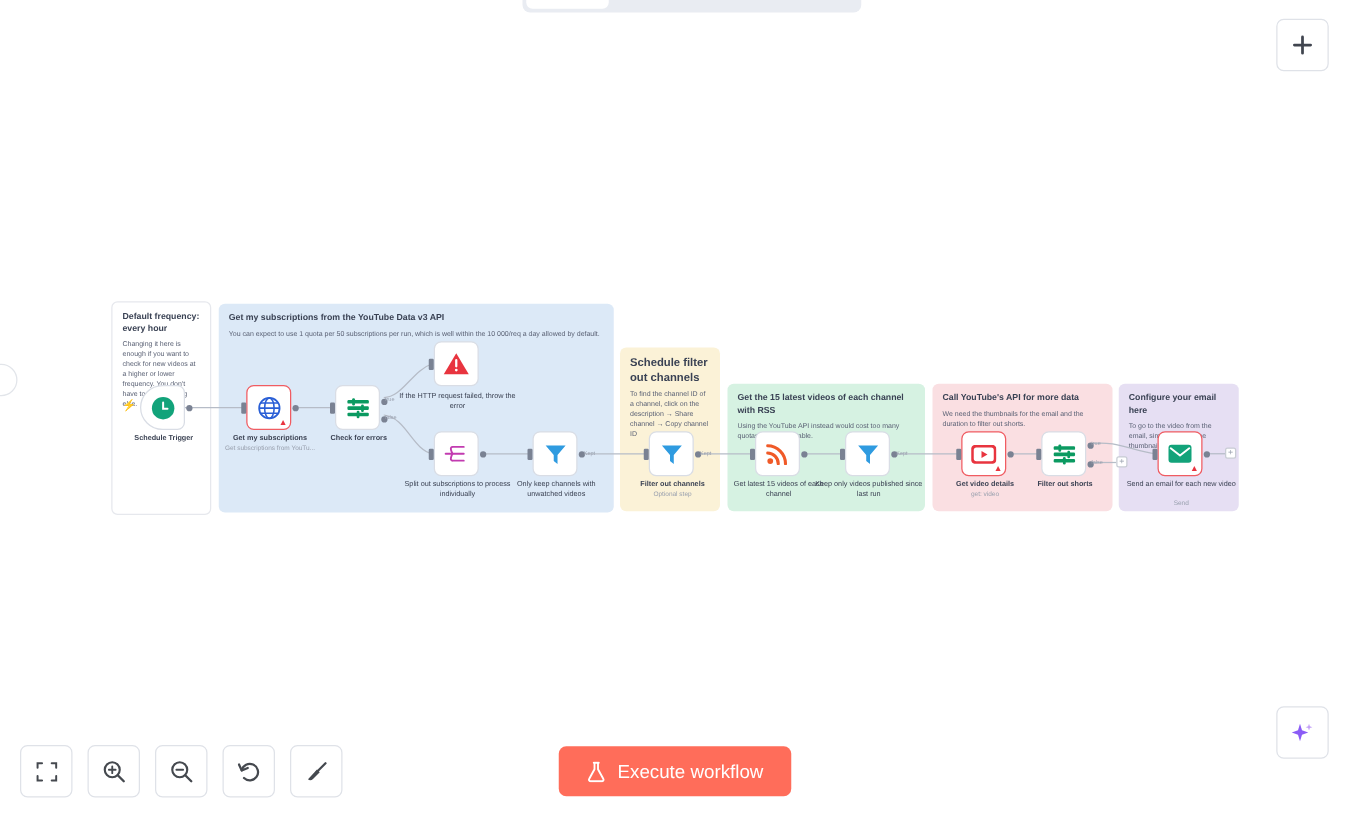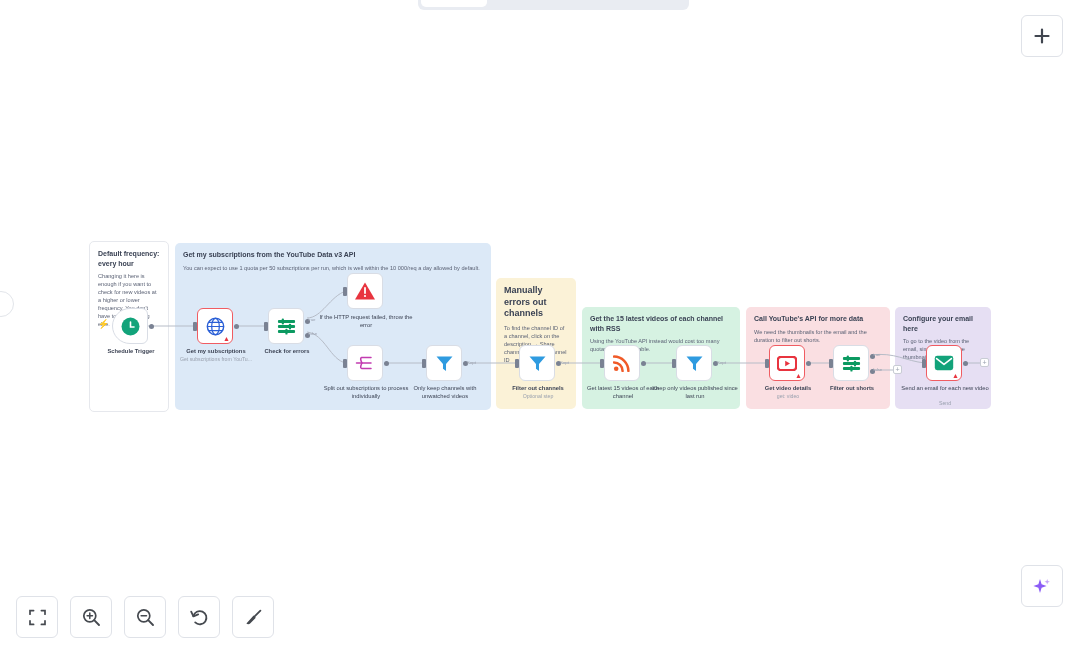--- a/index.html
+++ b/index.html
@@ -142,21 +142,21 @@
     <div class="s-title">Default frequency: every hour</div>
     <div class="s-body">Changing it here is enough if you want to check for new videos at a higher or lower frequency. You don't have to edit anything else.</div>
   </div>
 
   <div class="sticky" id="sticky-subs">
     <div class="s-title">Get my subscriptions from the YouTube Data v3 API</div>
     <div class="s-body">You can expect to use 1 quota per 50 subscriptions per run, which is well within the 10 000/req a day allowed by default.</div>
   </div>
 
   <div class="sticky" id="sticky-filter">
-    <div class="s-title big">Manually errors out channels</div>
+    <div class="s-title big">Schedule filter out channels</div>
     <div class="s-body">To find the channel ID of a channel, click on the description → Share channel → Copy channel ID</div>
   </div>
 
   <div class="sticky" id="sticky-rss">
     <div class="s-title">Get the 15 latest videos of each channel with RSS</div>
     <div class="s-body">Using the YouTube API instead would cost too many quotas to make it viable.</div>
   </div>
 
   <div class="sticky" id="sticky-api">
     <div class="s-title">Call YouTube's API for more data</div>
@@ -377,14 +377,20 @@
       </svg>
     </div>
     <div class="sq-btn">
       <svg width="19" height="19" viewBox="0 0 19 19">
         <path d="M16.4 2.6 L9.2 9.8" stroke="#45494f" stroke-width="1.8" stroke-linecap="round"></path>
         <path d="M9.6 7.6 L11.8 9.8 L6.4 15.2 C5 16.6 3.2 16.2 2.4 15.4 Z" fill="#45494f"></path>
       </svg>
     </div>
   </div>
 
+  <button id="execute-workflow-button">
+    <svg width="16" height="17" viewBox="0 0 16 17">
+      <path d="M6 1.2h4M6.6 1.2v5.2L2.4 14c-.6 1 .1 2 1.2 2h8.8c1.1 0 1.8-1 1.2-2L9.4 6.4V1.2" fill="none" stroke="#fff" stroke-width="1.5" stroke-linejoin="round" stroke-linecap="round"></path>
+    </svg>
+    <span>Execute workflow</span>
+  </button>
 
 </div>
 
 </body></html>

